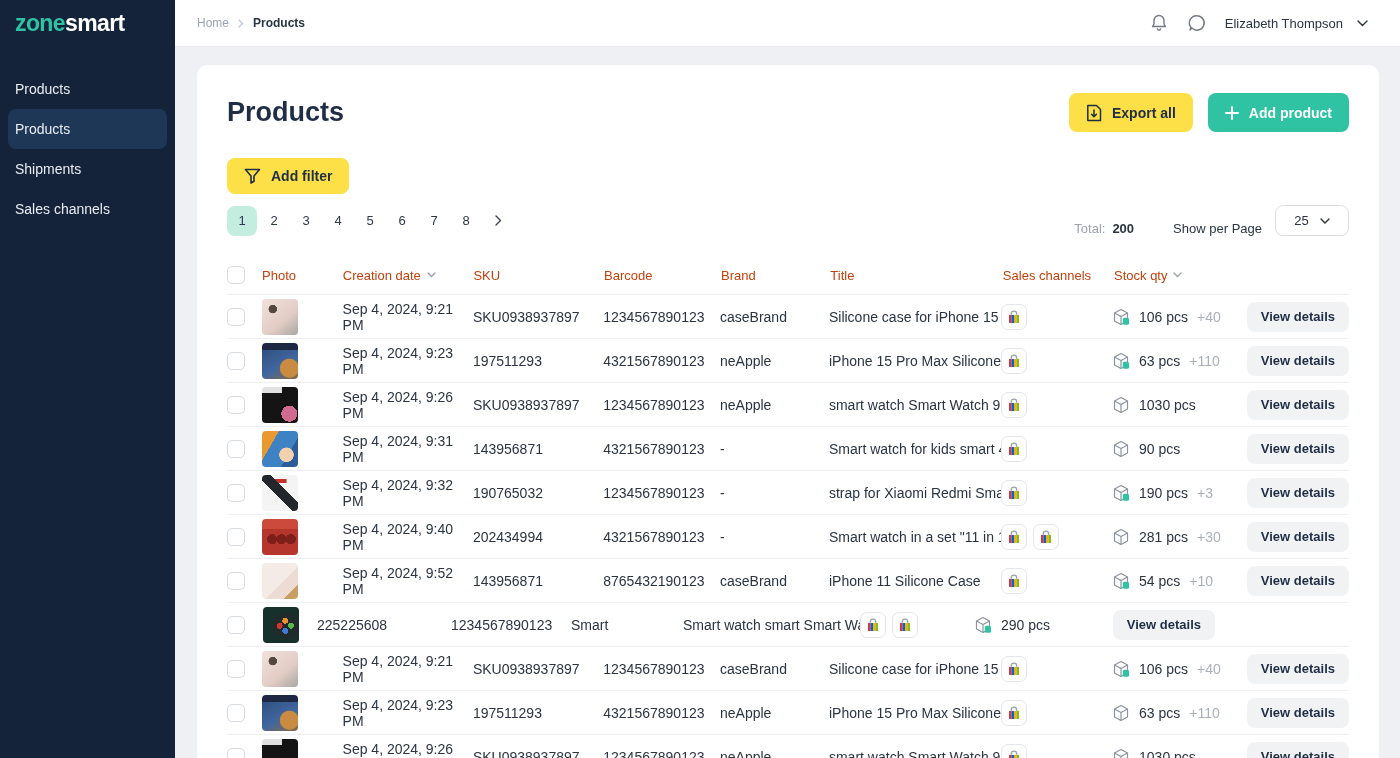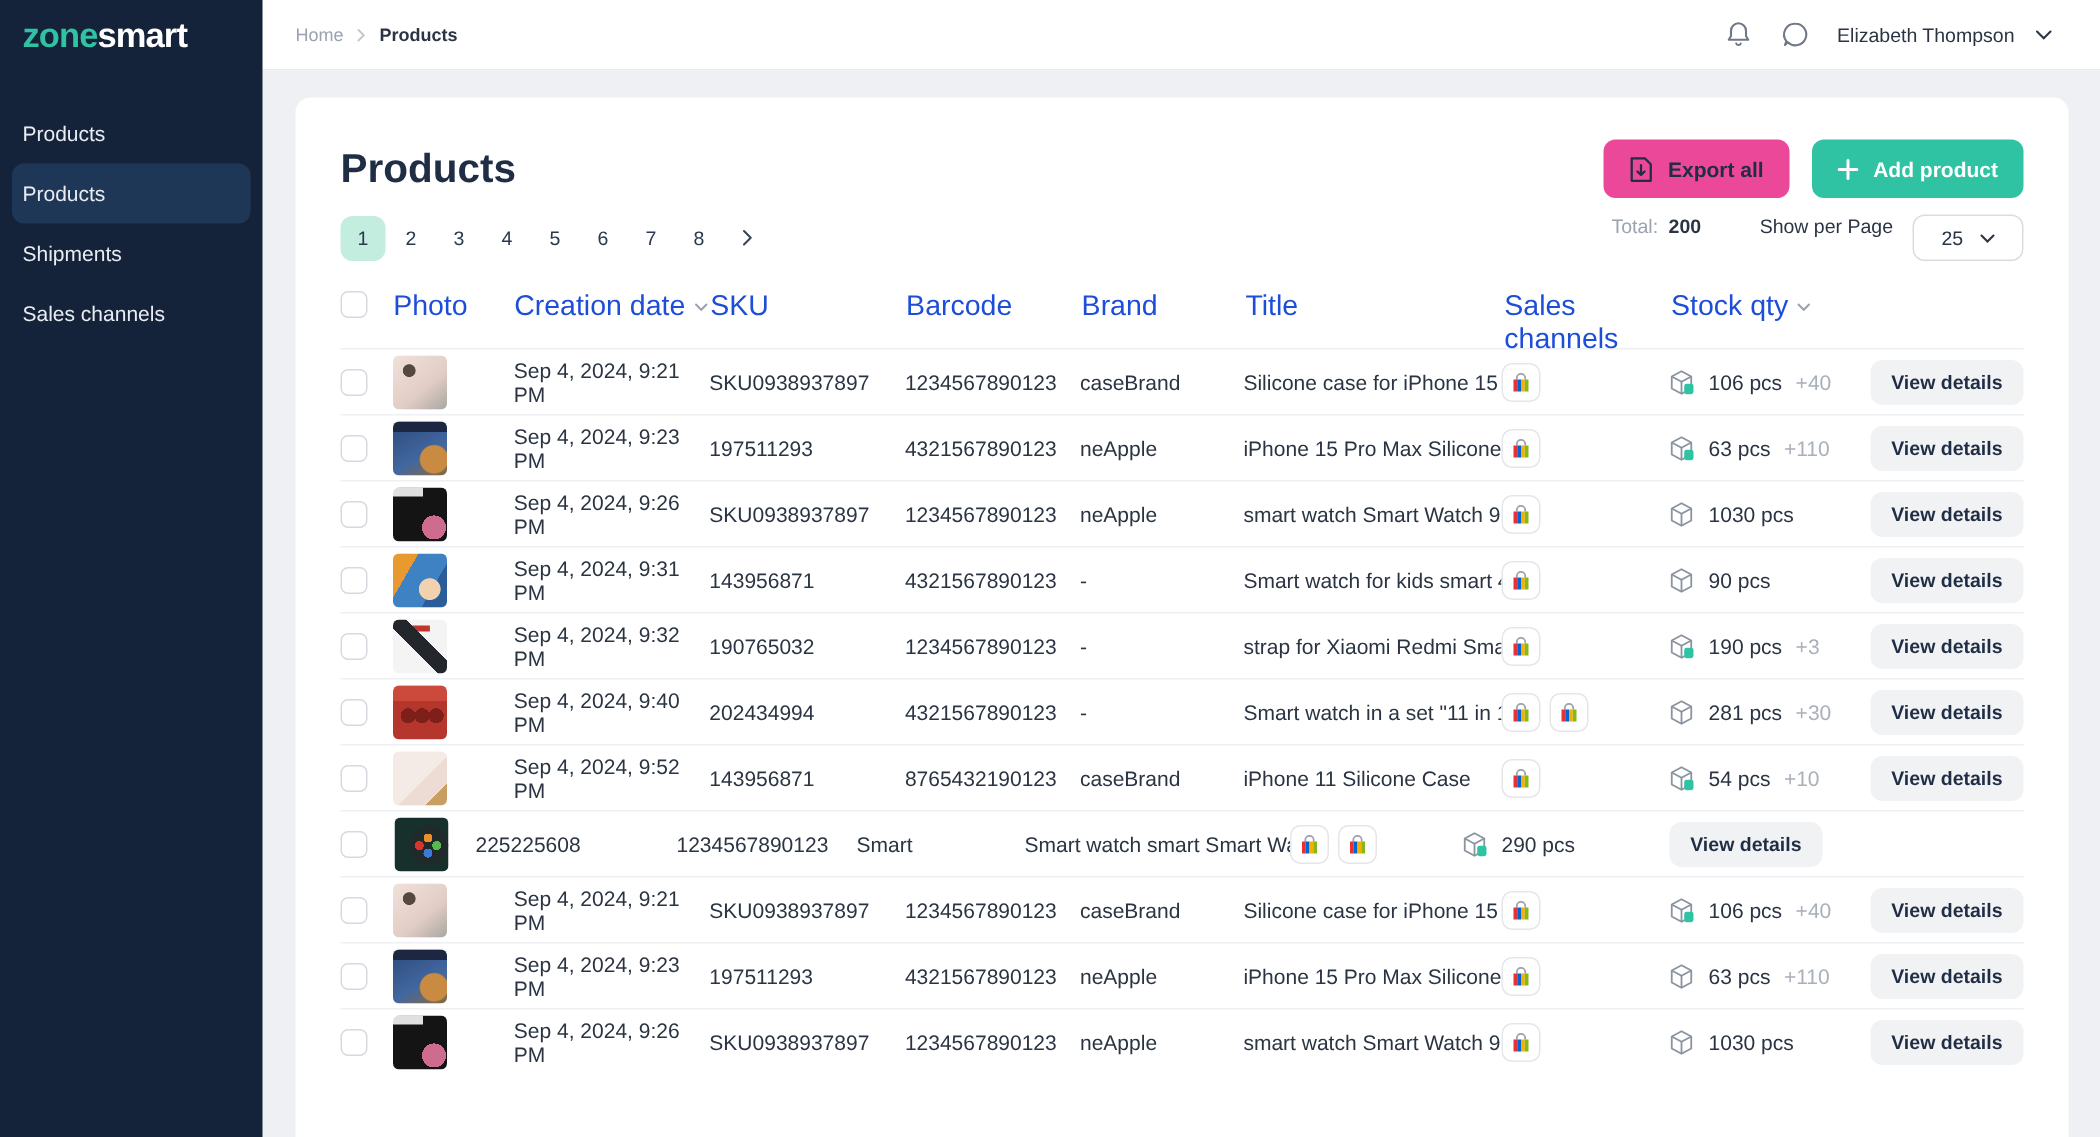--- a/index.html
+++ b/index.html
@@ -26,38 +26,38 @@
   .user-area { display:flex; align-items:center; gap:18px; }
   .icon-btn { display:flex; align-items:center; cursor:pointer; }
   .user-name { font-size:13px; color:#2A3442; cursor:pointer; }
   .user-caret { margin-left:-4px; cursor:pointer; display:flex; }
   
   .content-card { position:absolute; left:197px; top:65px; width:1182px; height:900px; background:#FFFFFF; border-radius:10px; padding:28px 30px 0; z-index:1; }
   .page-head { display:flex; justify-content:space-between; align-items:center; }
   .page-title { font-size:27px; font-weight:bold; color:#1F2D45; }
   .head-actions { display:flex; gap:15px; }
   .btn { display:inline-flex; align-items:center; gap:10px; height:39px; border-radius:8px; font-size:14px; font-weight:bold; padding:0 17px; border:none; cursor:pointer; font-family:inherit; }
-  .btn-gray { background:#ec4899; color:#1F2D45; }
+  .btn-gray { background:#fde047; color:#1F2D45; }
   .btn-primary { background:#2FC3A4; color:#FFFFFF; }
   .filter-row { margin-top:26px; }
   .btn-filter { height:36px; }
   
   .list-controls { margin-top:11px; display:flex; justify-content:space-between; align-items:center; }
   .pages { display:flex; align-items:center; gap:2px; }
   .page-btn { min-width:30px; height:30px; border-radius:8px; display:flex; align-items:center; justify-content:center; font-size:13px; color:#2A3850; cursor:pointer; padding:0 4px; }
   .page-btn.active { background:#C3EDDE; }
   .page-next { width:30px; height:30px; display:flex; align-items:center; justify-content:center; cursor:pointer; }
-  .totals { display:flex; align-items:flex-start; font-size:13px; color:#2A3442; }
+  .totals { display:flex; align-items:flex-end; font-size:13px; color:#2A3442; }
   .total-label { color:#9AA3AF; margin-right:7px; }
   .total-value { font-weight:bold; }
   .show-label { margin-left:39px; }
   .per-page-select { margin-left:13px; width:74px; height:31px; border:1px solid #D9DDE2; border-radius:8px; display:flex; align-items:center; justify-content:center; gap:11px; font-size:13px; cursor:pointer; background:#fff; }
   
   .table { margin-top:20px; }
-  .thead { display:flex; align-items:flex-start; height:38px; color:#1d4ed8; font-size:19px; }
+  .thead { display:flex; align-items:center; height:38px; color:#c2410c; font-size:13px; }
   .trow { display:flex; align-items:center; height:44px; border-top:1px solid #EDEFF2; font-size:14px; color:#2A3442; }
   .col-check { width:36px; display:flex; align-items:center; }
   .col-photo { width:54px; display:flex; align-items:center; }
   .col-date { width:134px;margin-left:28px; }
   .col-sku { width:134px; }
   .col-barcode { width:120px; }
   .col-brand { width:112px; }
   .col-title { width:177px; }
   .col-channels { width:114px; }
   .col-stock { width:148px; }
@@ -148,20 +148,30 @@
         <span style="display:flex;">
           <svg width="14" height="14" viewBox="0 0 14 14" fill="none" stroke="#FFFFFF" stroke-width="2" stroke-linecap="round">
               <path d="M7 1v12M1 7h12"></path>
             </svg>
         </span>
         <span>Add product</span>
       </button>
     </div>
   </div>
 
+  <div class="filter-row">
+    <button class="btn btn-gray btn-filter">
+      <span style="display:flex;">
+        <svg width="17" height="16" viewBox="0 0 17 16" fill="none" stroke="#1F2D45" stroke-width="1.6" stroke-linejoin="round" stroke-linecap="round">
+            <path d="M1.5 1.5h14L10 8v5.2l-3 1.8V8Z"></path>
+          </svg>
+      </span>
+      <span>Add filter</span>
+    </button>
+  </div>
 
   <div class="list-controls">
     <div class="pages">
       <div class="pages">
           <div class="page-btn active">1</div>
           <div class="page-btn">2</div>
           <div class="page-btn">3</div>
           <div class="page-btn">4</div>
           <div class="page-btn">5</div>
           <div class="page-btn">6</div>

